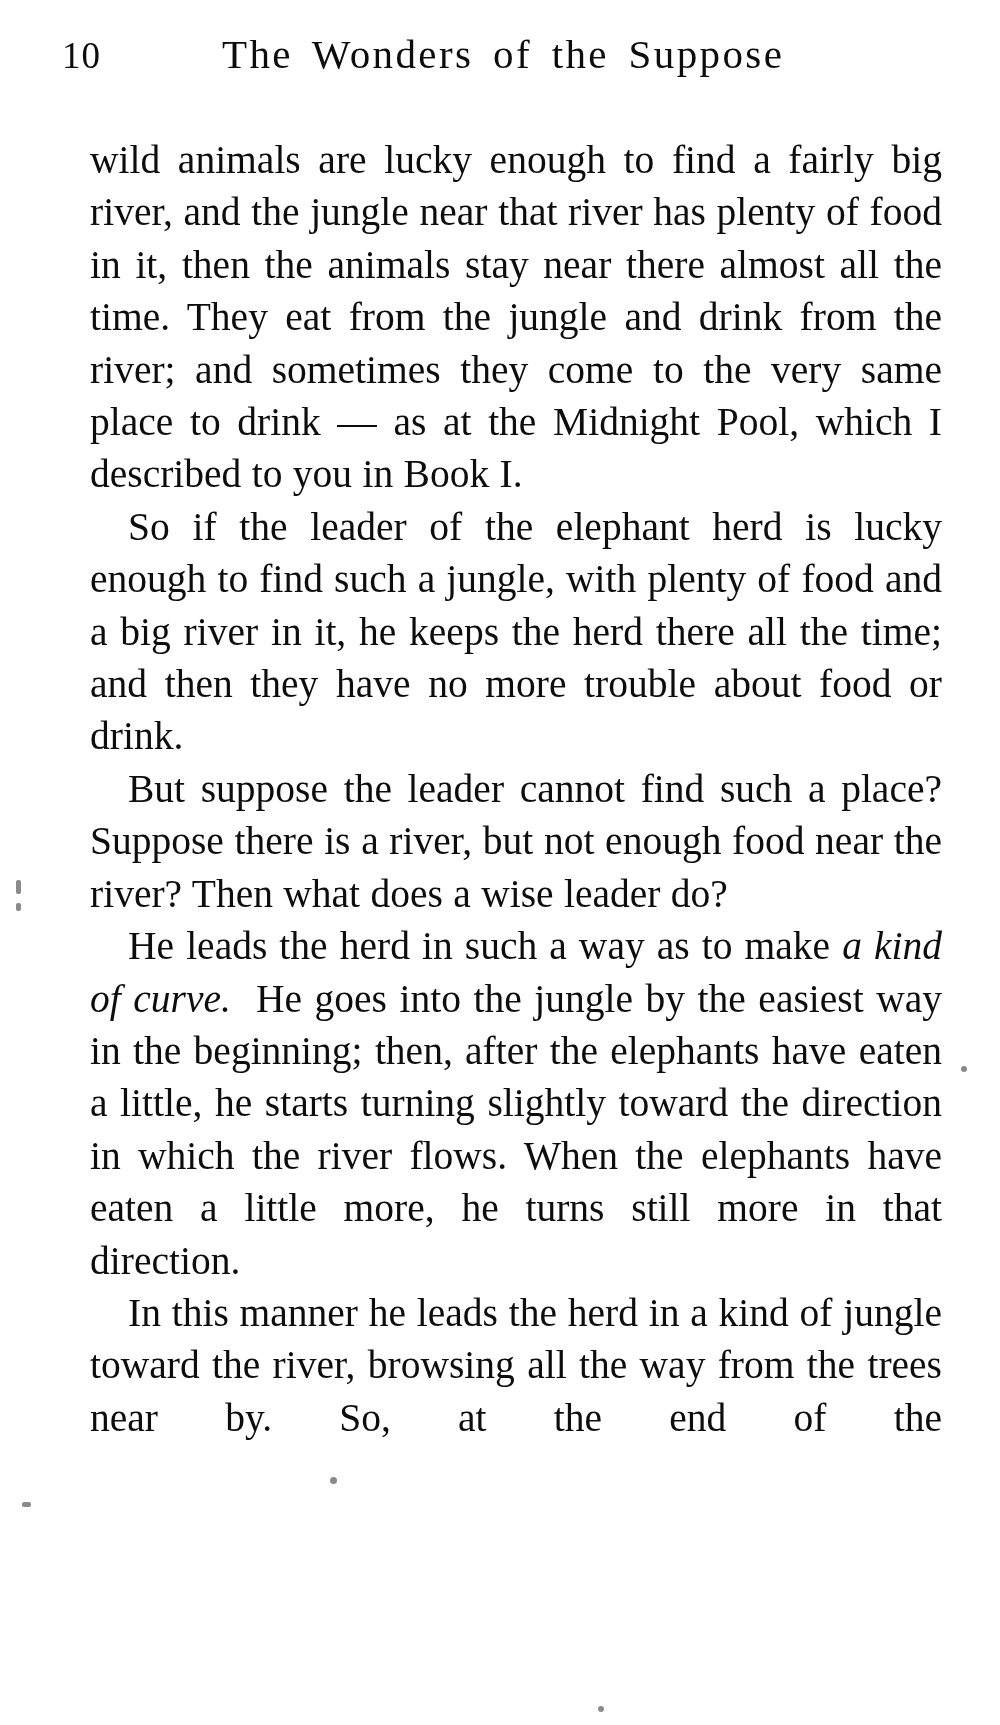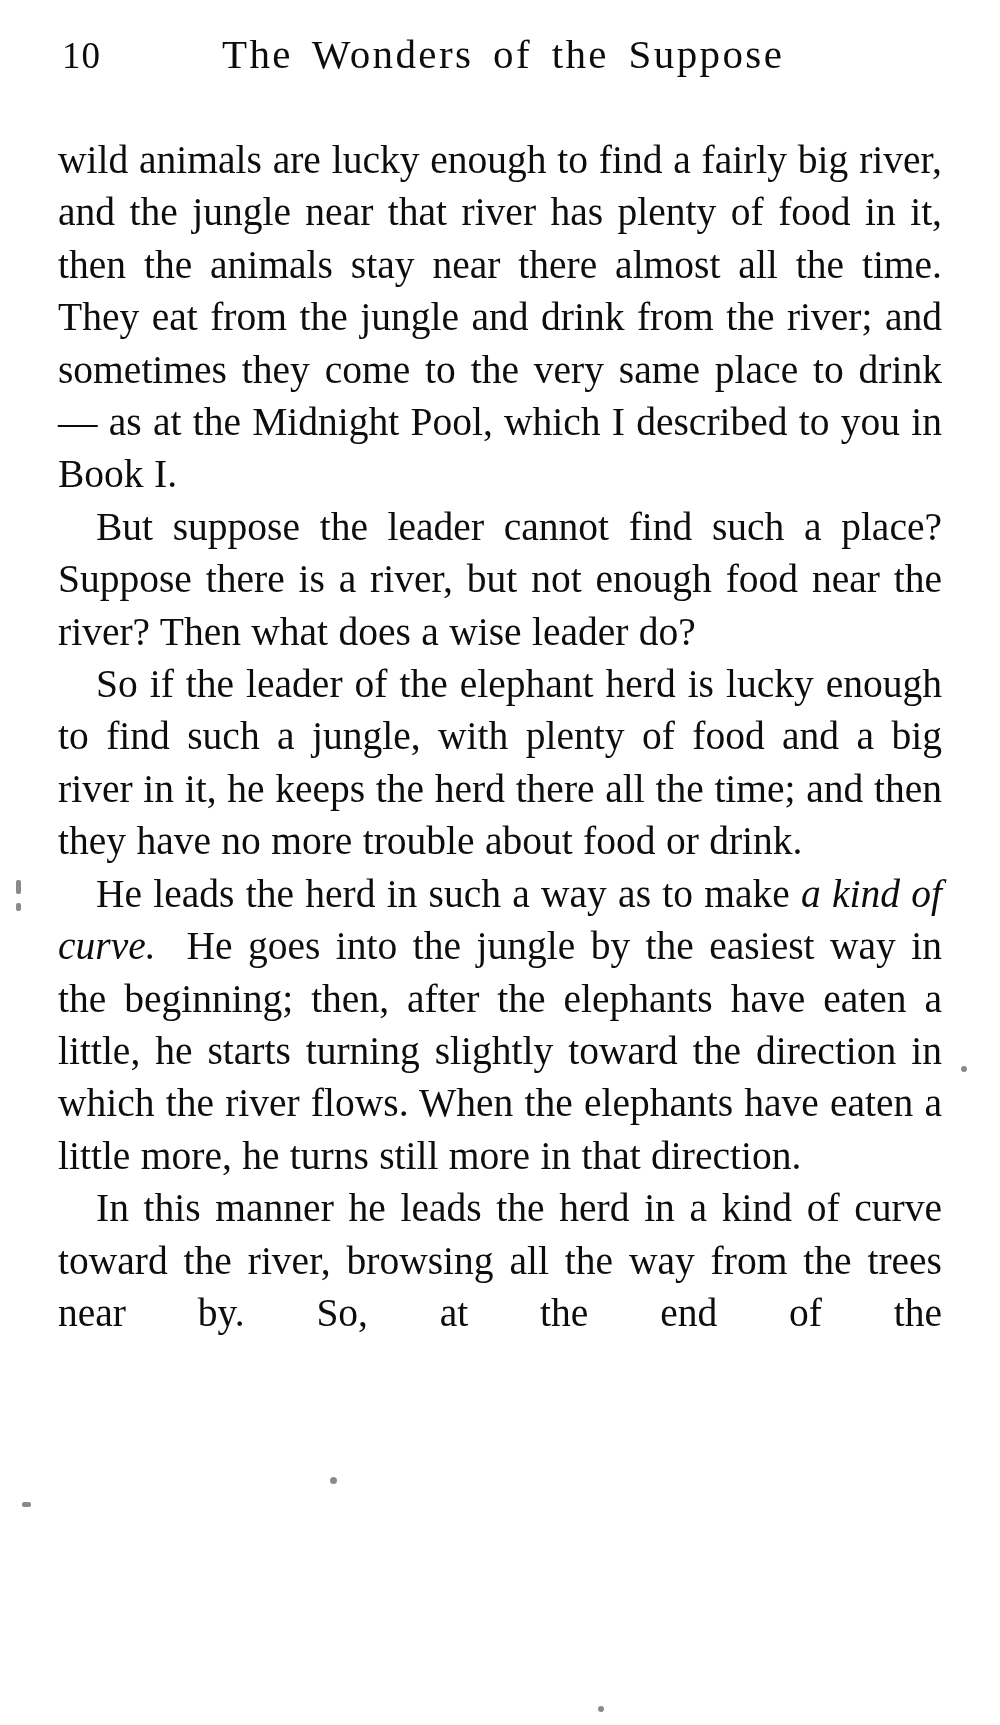--- a/index.html
+++ b/index.html
@@ -38,20 +38,21 @@
     flex: 1 1 auto;
     text-align: left;
     font-size: 41px;
     letter-spacing: 2.4px;
     word-spacing: 7px;
     line-height: 1;
     padding-left: 10px;
   }
   .body-text {
     margin-top: 14px;
+    margin-left: 32px;
   }
   .para {
     margin: 0;
     font-size: 39.5px;
     line-height: 52.4px;
     text-align: justify;
     text-justify: inter-word;
     word-spacing: 0.5px;
     hyphens: manual;
   }
@@ -79,24 +80,24 @@
 
 <div class="page">
 
   <div class="running-head">
     <div class="folio">10</div>
     <div class="head-title">The Wonders of the Suppose</div>
   </div>
 
   <div class="body-text">
     <p class="para">wild animals are lucky enough to find a fairly big river, and the jungle near that river has plenty of food in it, then the animals stay near there almost all the time.  They eat from the jungle and drink from the river; and sometimes they come to the very same place to drink — as at the Midnight Pool, which I described to you in Book I.</p>
+    <p class="para">So if the leader of the elephant herd is lucky enough to find such a jungle, with plenty of food and a big river in it, he keeps the herd there all the time; and then they have no more trouble about food or drink.</p>
     <p class="para">But suppose the leader cannot find such a place?  Suppose there is a river, but not enough food near the river?  Then what does a wise leader do?</p>
-    <p class="para">So if the leader of the elephant herd is lucky enough to find such a jungle, with plenty of food and a big river in it, he keeps the herd there all the time; and then they have no more trouble about food or drink.</p>
     <p class="para"><span>He leads the herd in such a way as to make </span><i>a kind of curve.</i><span>&nbsp; </span><span>He goes into the jungle by the easiest way in the beginning; then, after the elephants have eaten a little, he starts turning slightly toward the direction in which the river flows.  When the elephants have eaten a little more, he turns still more in that direction.</span></p>
-    <p class="para cut">In this manner he leads the herd in a kind of curve toward the river, browsing all the way from the trees near by.  So, at the end of the</p>
+    <p class="para cut">In this manner he leads the herd in a kind of jungle toward the river, browsing all the way from the trees near by.  So, at the end of the</p>
   </div>
 
   <span class="speck" style="left:16px;top:880px;width:5px;height:14px;border-radius:2px;"></span>
   <span class="speck" style="left:16px;top:903px;width:5px;height:8px;border-radius:2px;"></span>
   <span class="speck" style="left:961px;top:1066px;width:6px;height:6px;"></span>
   <span class="speck" style="left:330px;top:1477px;width:7px;height:7px;"></span>
   <span class="speck" style="left:22px;top:1502px;width:9px;height:5px;border-radius:2px;"></span>
   <span class="speck" style="left:598px;top:1706px;width:6px;height:6px;"></span>
 
 </div>

